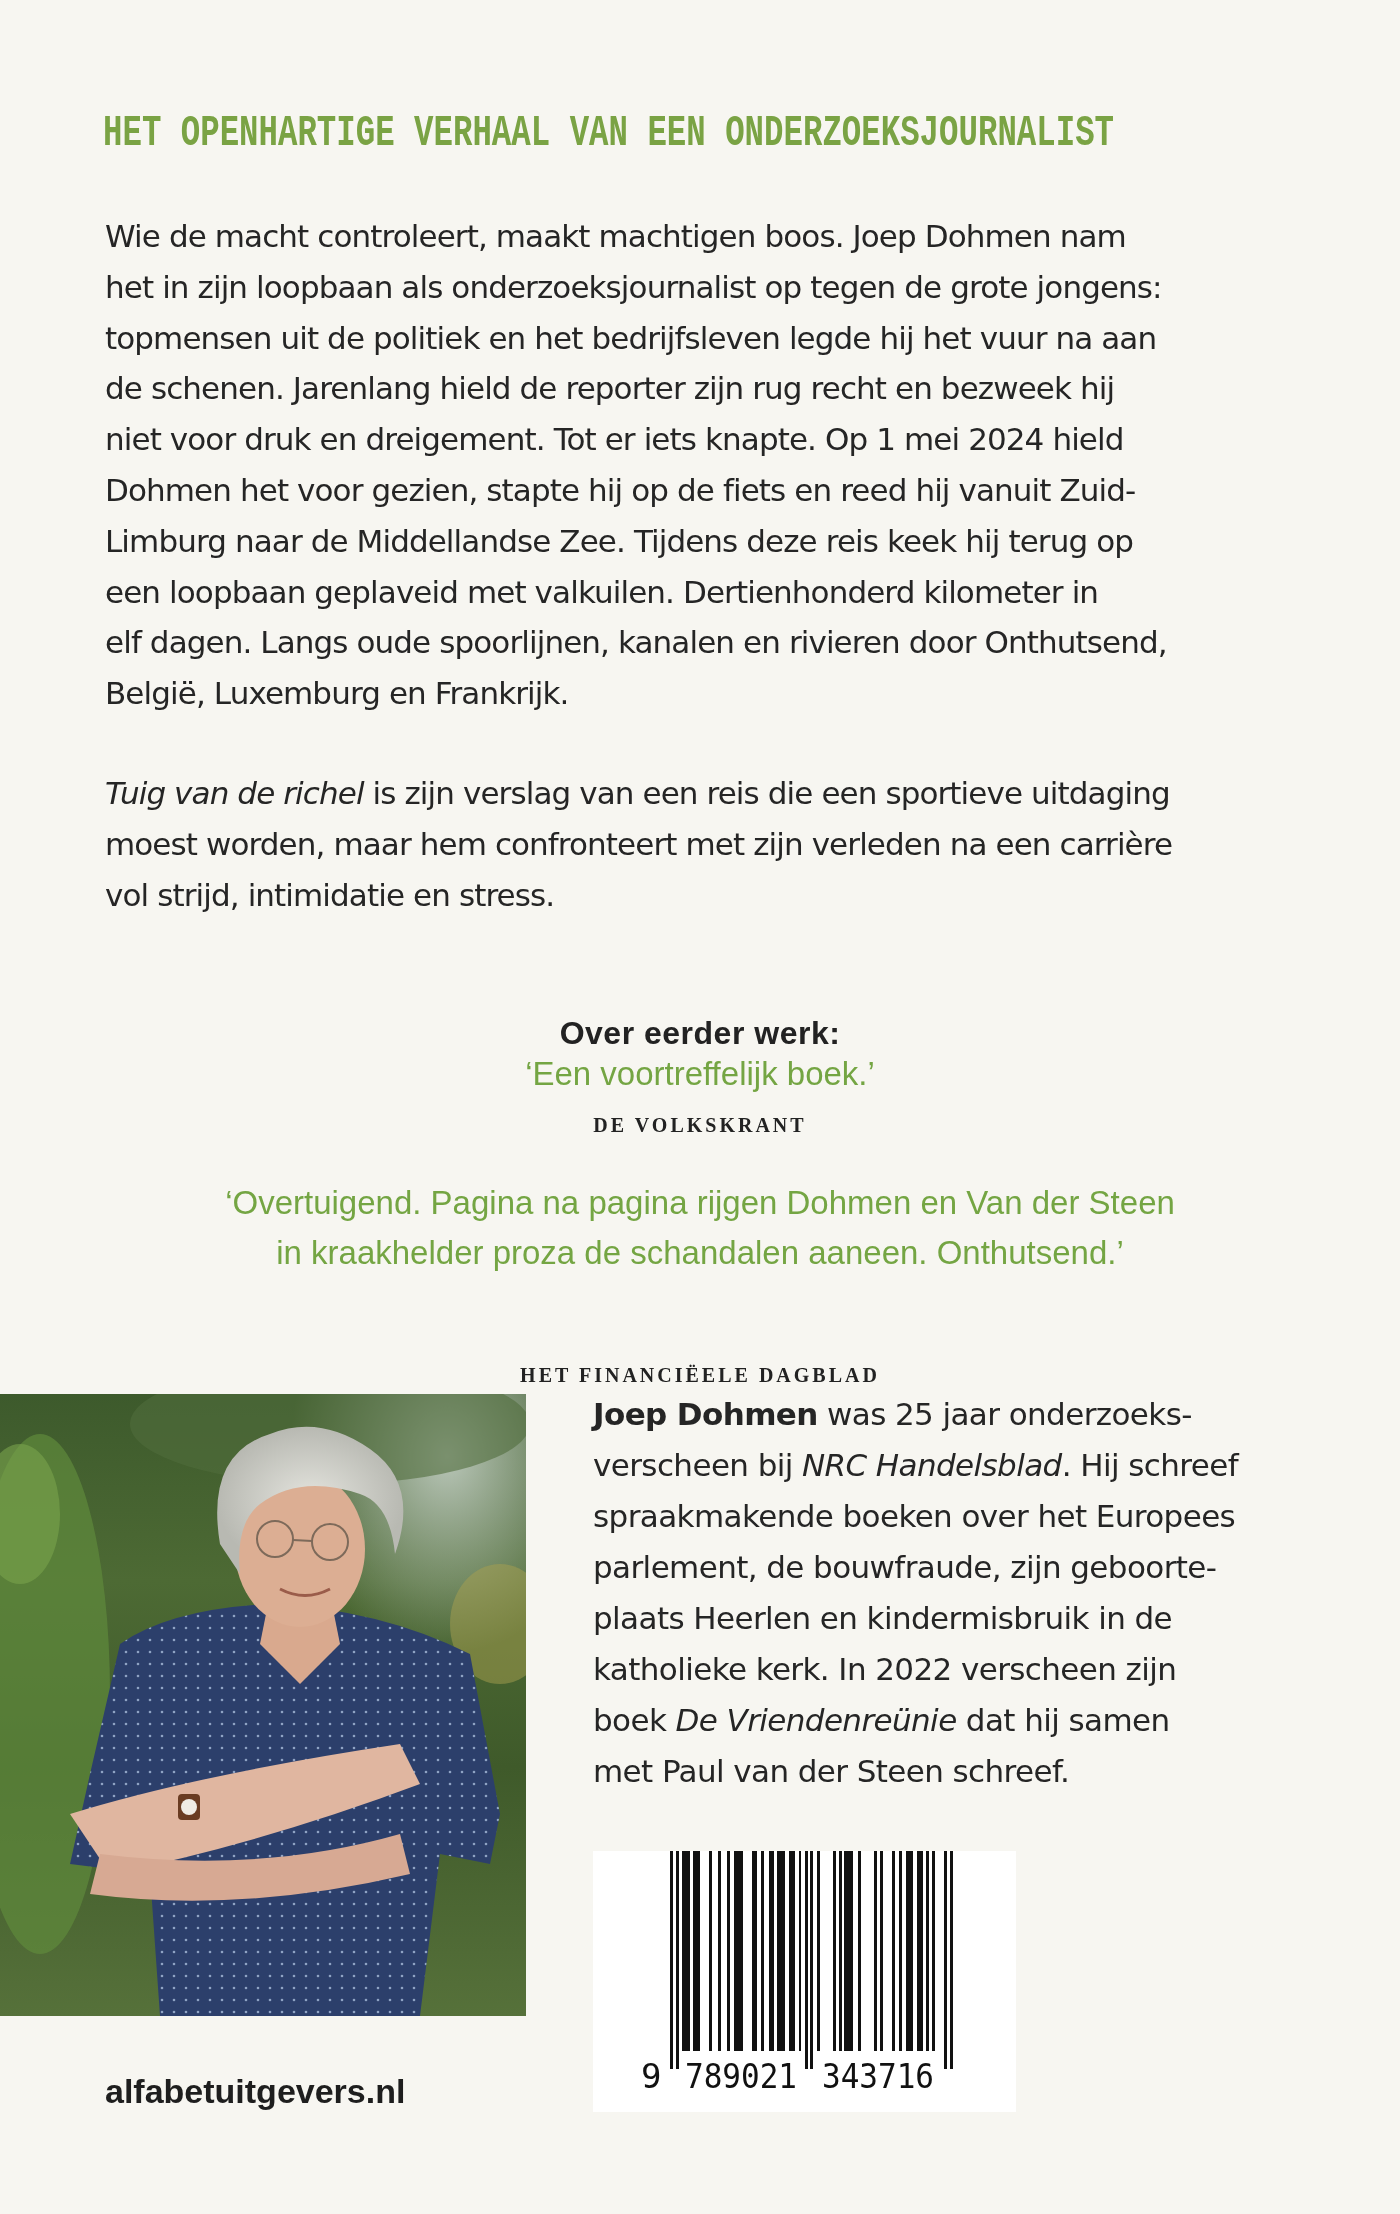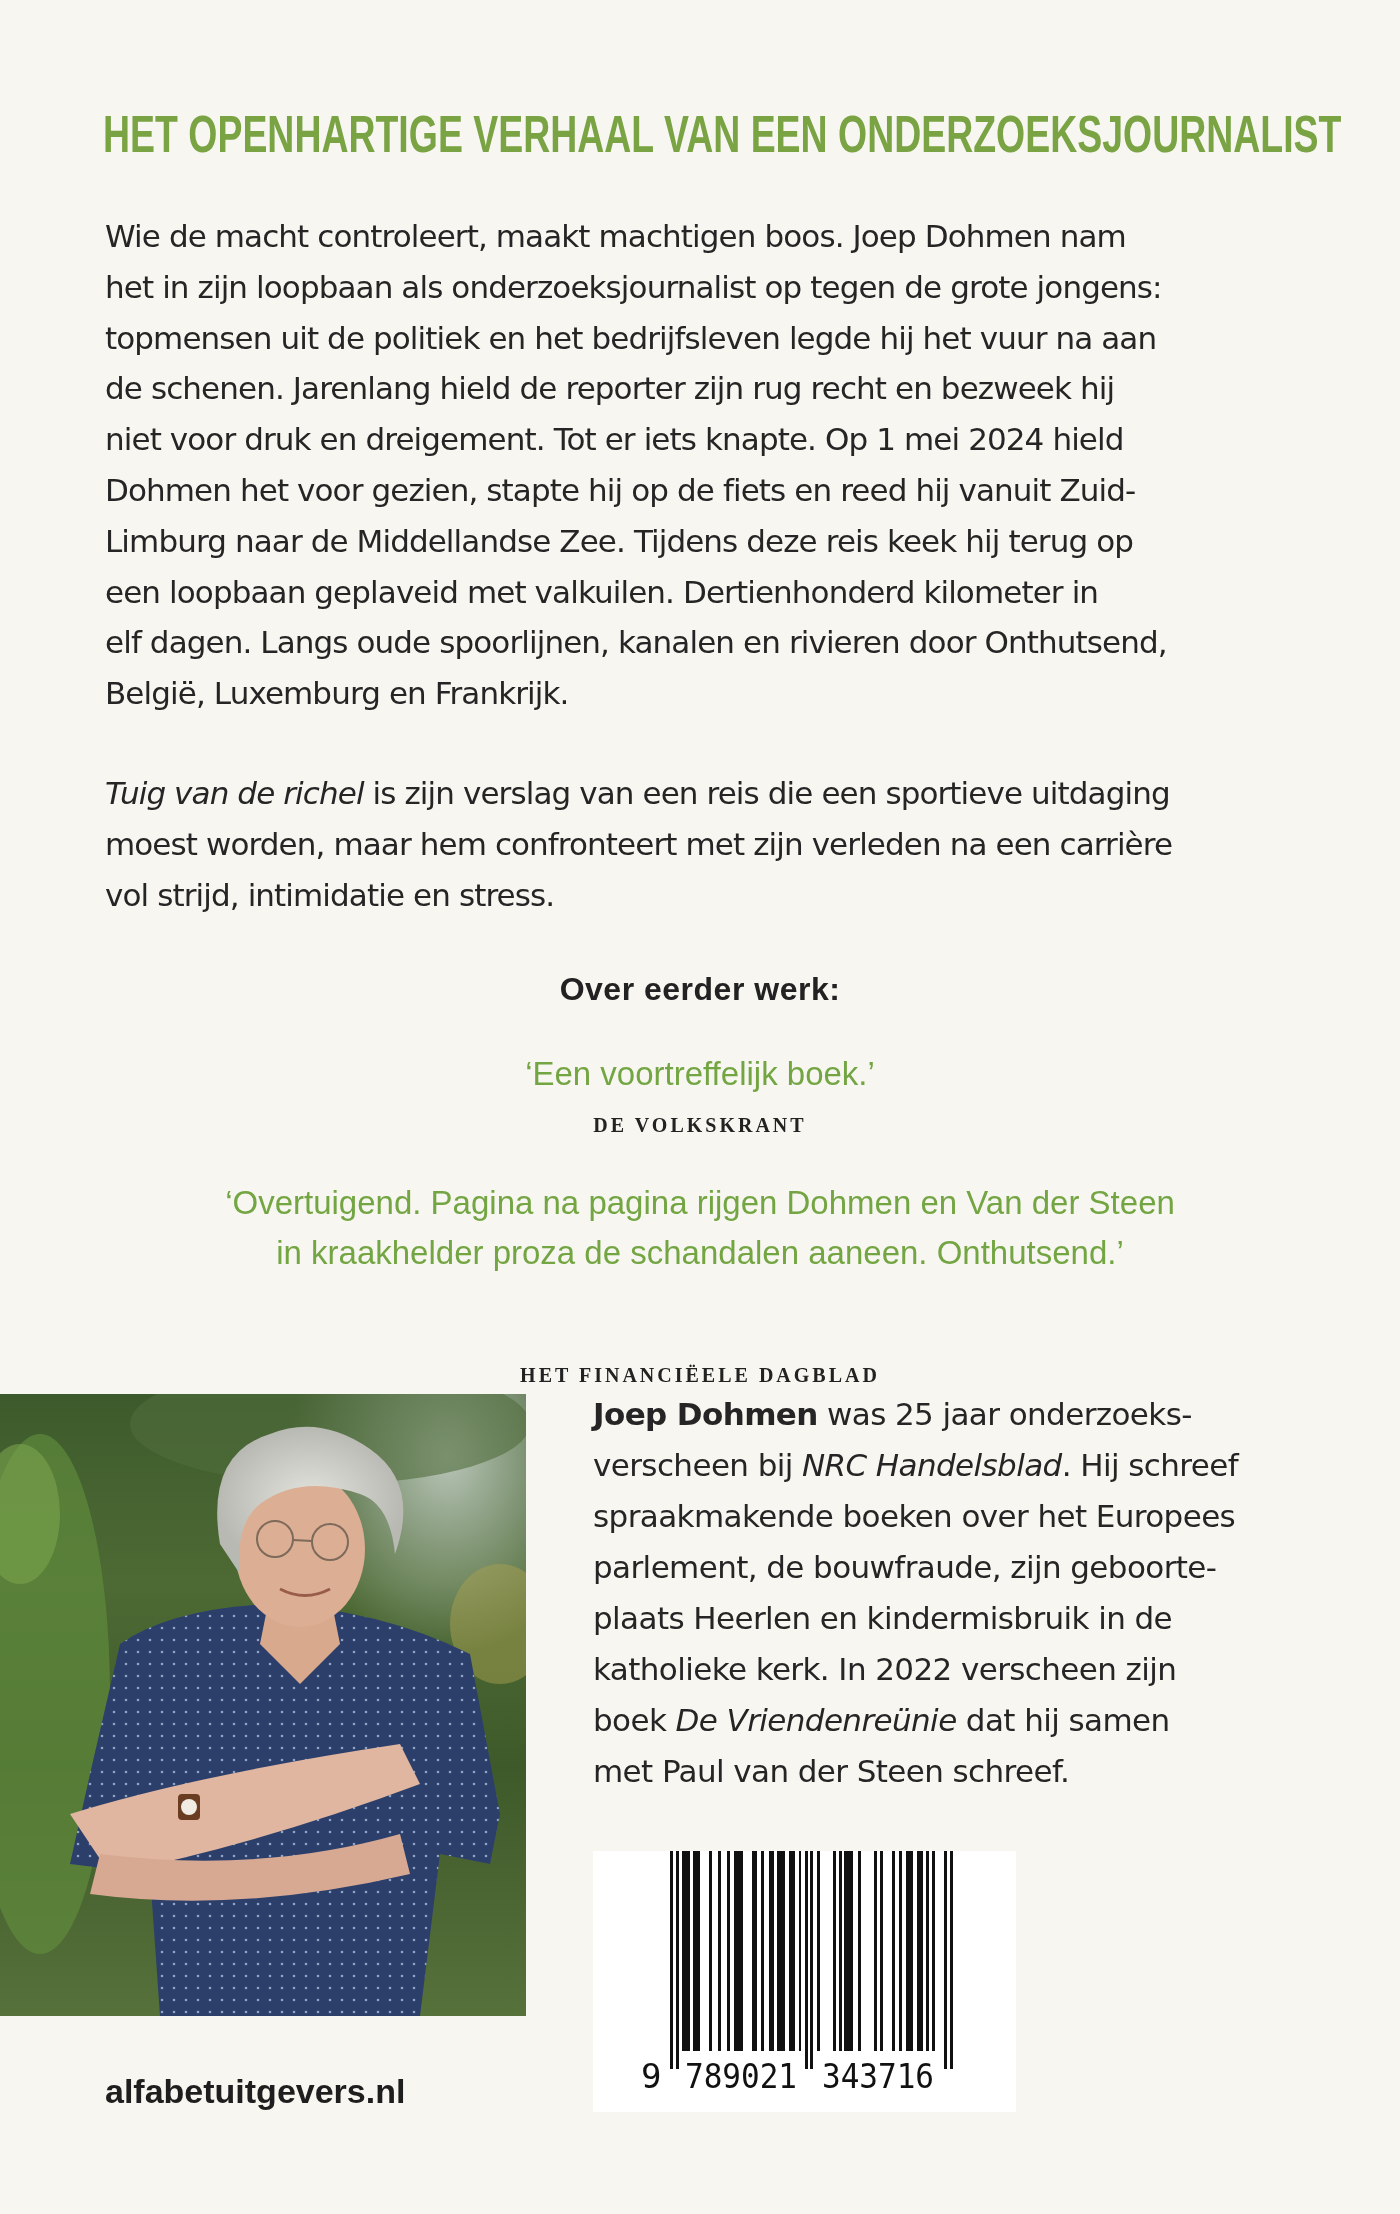--- a/index.html
+++ b/index.html
@@ -4,32 +4,32 @@
 <style>
   html, body { margin:0; padding:0; }
   body {
     width:1400px; height:2214px; position:relative; overflow:hidden;
     background:#f7f6f1; color:#222;
     font-family:"Liberation Sans", sans-serif;
   }
   .abs { position:absolute; }
   .headline {
     left:103px; top:104px; width:1194px; height:60px;
-    color:#7aa344; font-family:Liberation Sans, sans-serif;
-    font-weight:bold; font-size:52px; line-height:60px; letter-spacing:0px;
+    color:#7aa344; font-family:Liberation Mono, monospace;
+    font-weight:bold; font-size:45px; line-height:60px; letter-spacing:0px;
     transform-origin:left center; white-space:nowrap;
   }
   .headline span { display:inline-block; transform:scaleX(0.72); transform-origin:left center; }
   .body-text {
     left:105px; width:1200px; font-size:31px; line-height:50.8px; color:#252525;
     font-family:"DejaVu Sans", sans-serif; letter-spacing:-0.9px;
   }
   .body-text .line { display:block; white-space:nowrap; }
   .center { left:0; width:1400px; text-align:center; }
-  .over { top:971px; font-size:32px; font-weight:bold; color:#222; font-family:"Liberation Sans", sans-serif; letter-spacing:0.5px; }
+  .over { top:1015px; font-size:32px; font-weight:bold; color:#222; font-family:"Liberation Sans", sans-serif; letter-spacing:0.5px; }
   .quote { color:#74a543; font-size:33px; font-family:"Liberation Sans", sans-serif; line-height:50px; }
   .attr { font-family:"Liberation Serif", serif; font-weight:bold; font-size:20px; letter-spacing:3px; color:#222; }
   .photo {
     left:0; top:1394px; width:526px; height:622px; overflow:hidden;
     background: radial-gradient(ellipse at 85% 10%, #b9c6b8 0%, rgba(185,198,184,0) 25%),
                 linear-gradient(180deg, #3d5a2c 0%, #4d6a34 30%, #3f5a2a 60%, #56713a 100%);
   }
   .bio { left:593px; top:1389px; width:720px; font-size:31px; line-height:51px; color:#252525; font-family:"DejaVu Sans", sans-serif; letter-spacing:-0.6px; }
   .bio .line { display:block; white-space:nowrap; }
   .bio b { font-weight:bold;text-align:right; }

